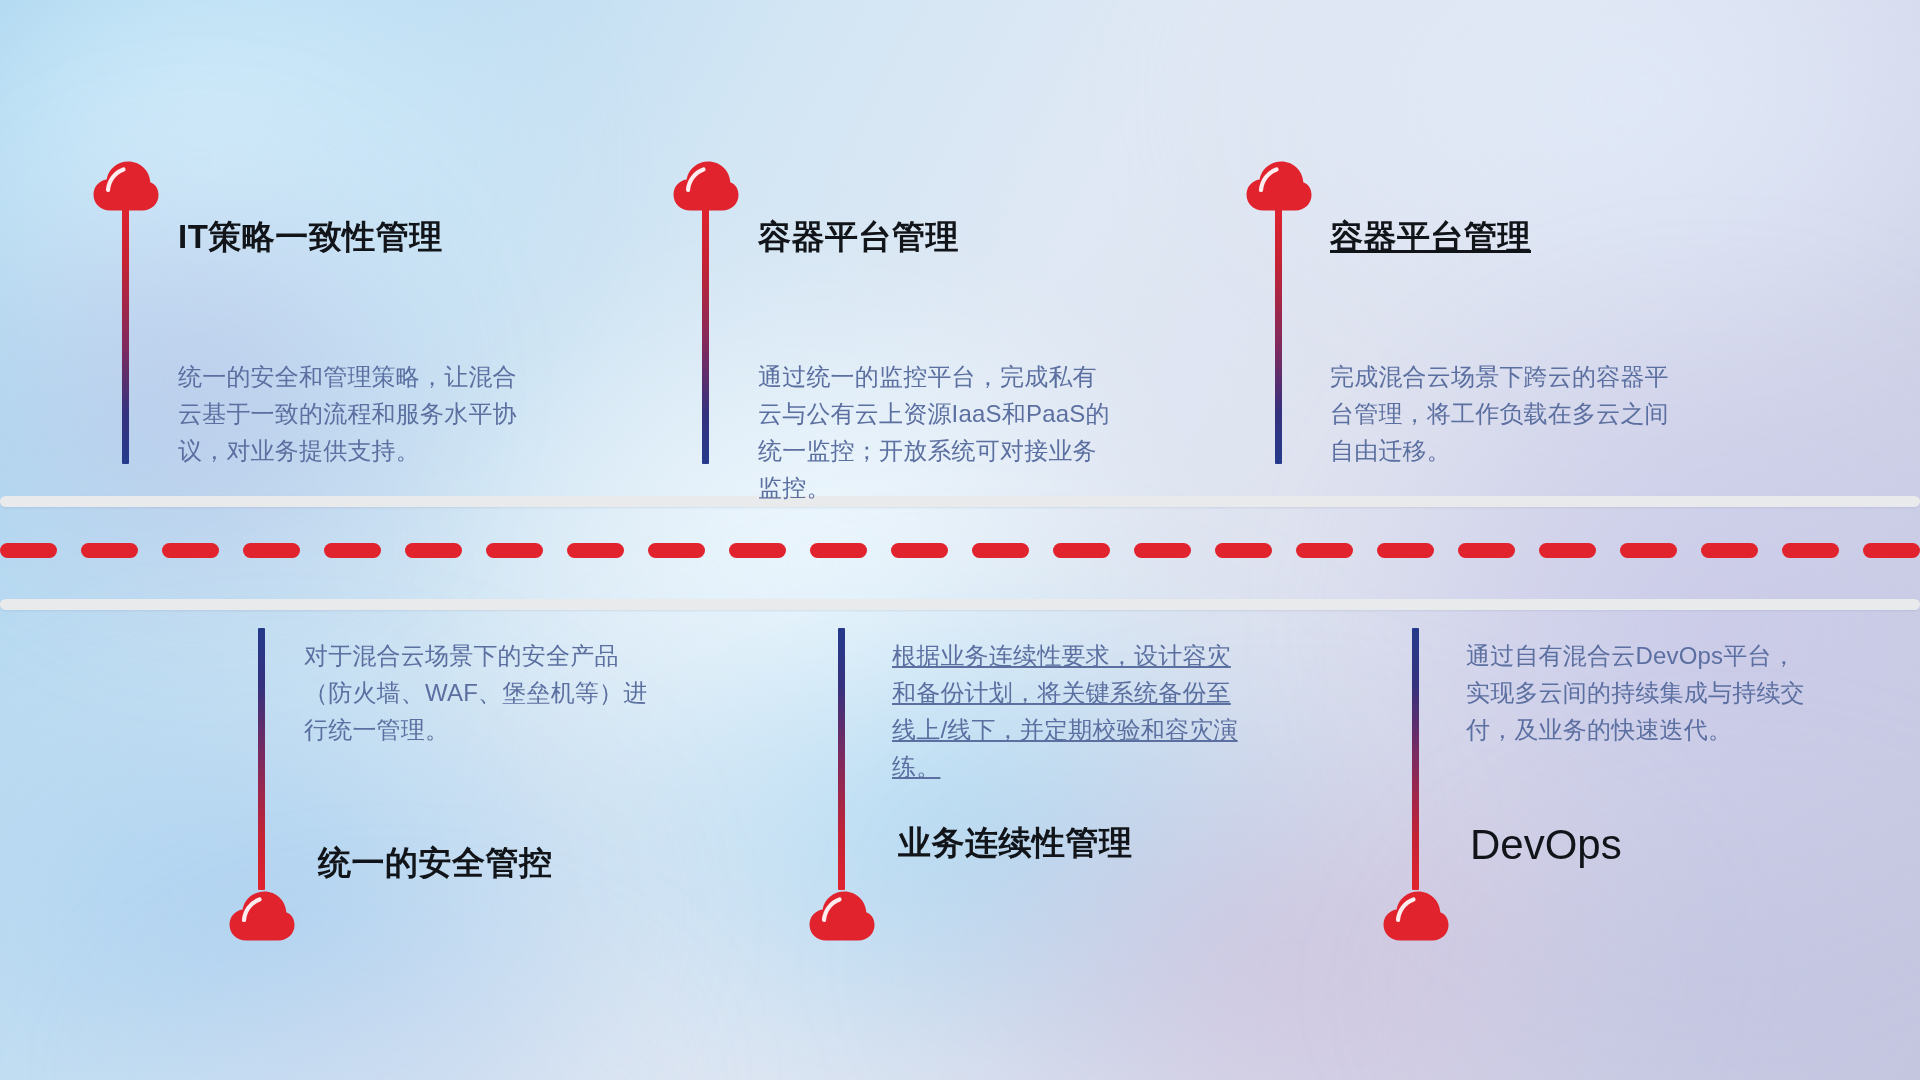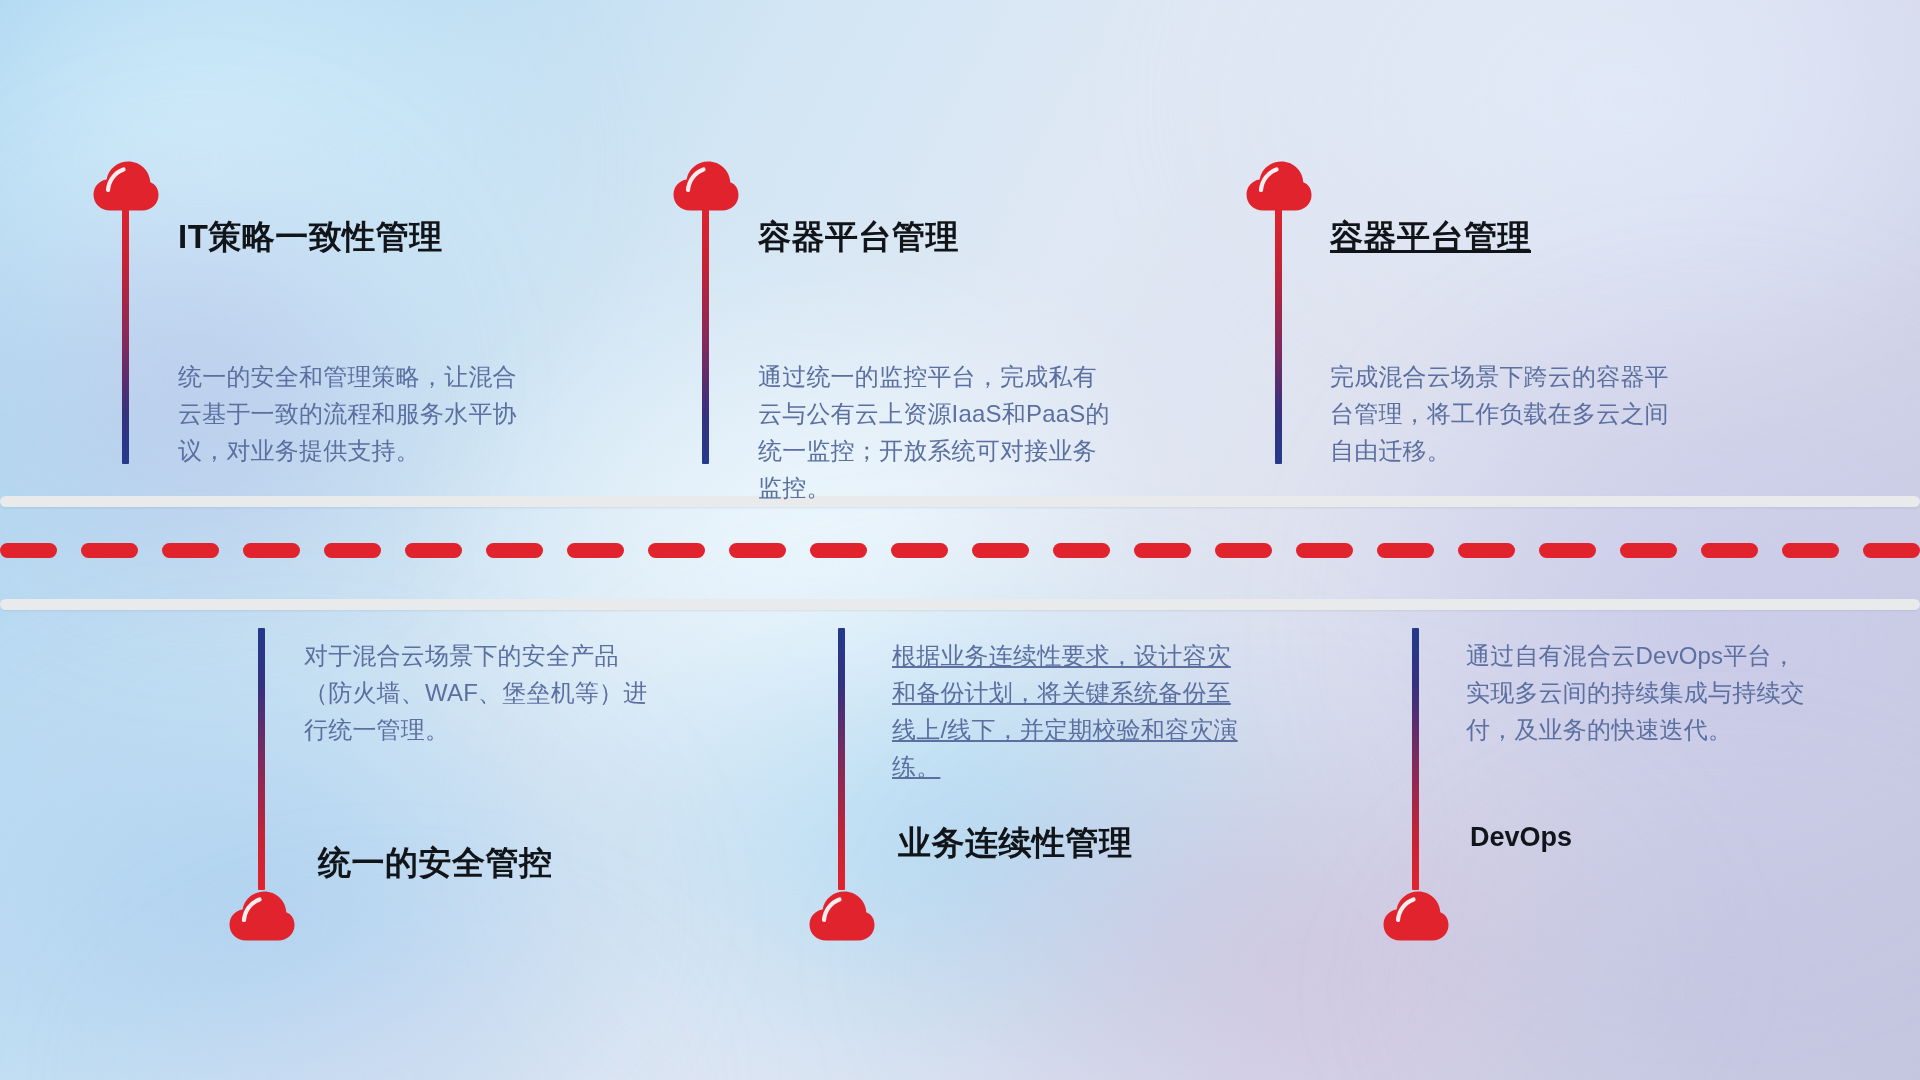--- a/index.html
+++ b/index.html
@@ -135,21 +135,21 @@
   
   .col-title {
     position: absolute;
     white-space: nowrap;
     color: #111418;
     font-size: 33px;
     font-weight: 700;
     letter-spacing: .5px;
     line-height: 1;
   }
-  .col-title.latin { font-weight: 700; font-size: 27px; letter-spacing: 0; }
+  .col-title.latin { font-weight: 400; font-size: 42px; letter-spacing: 0; }
 
   .col-body {
     position: absolute;
     color: #5b6fa0;
     font-size: 24px;
     line-height: 37px;
     width: 352px;
     letter-spacing: .2px;
   }
 </style>

